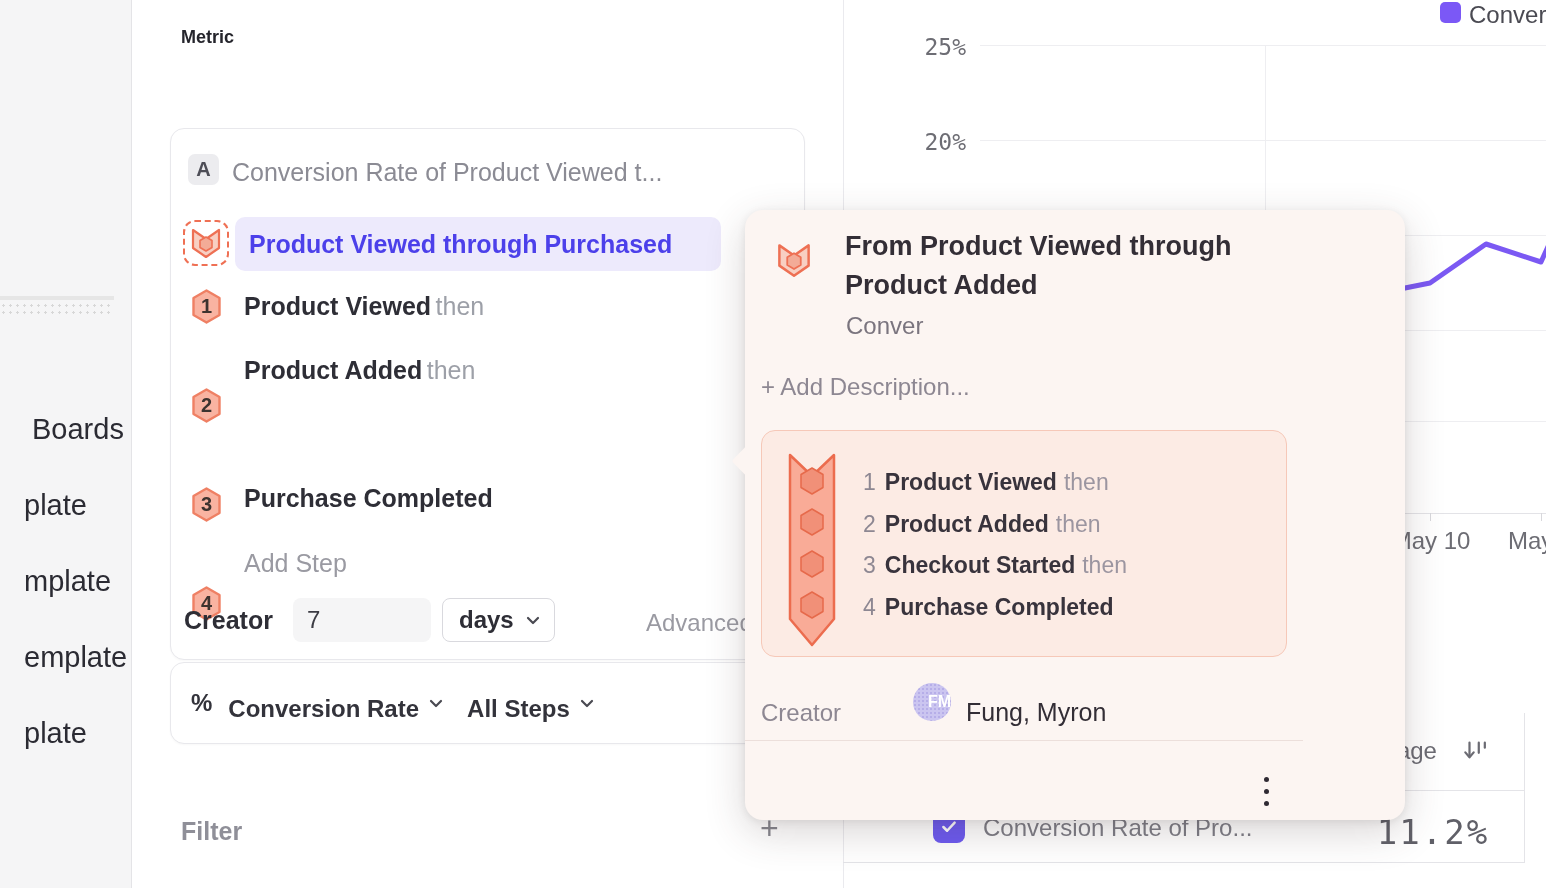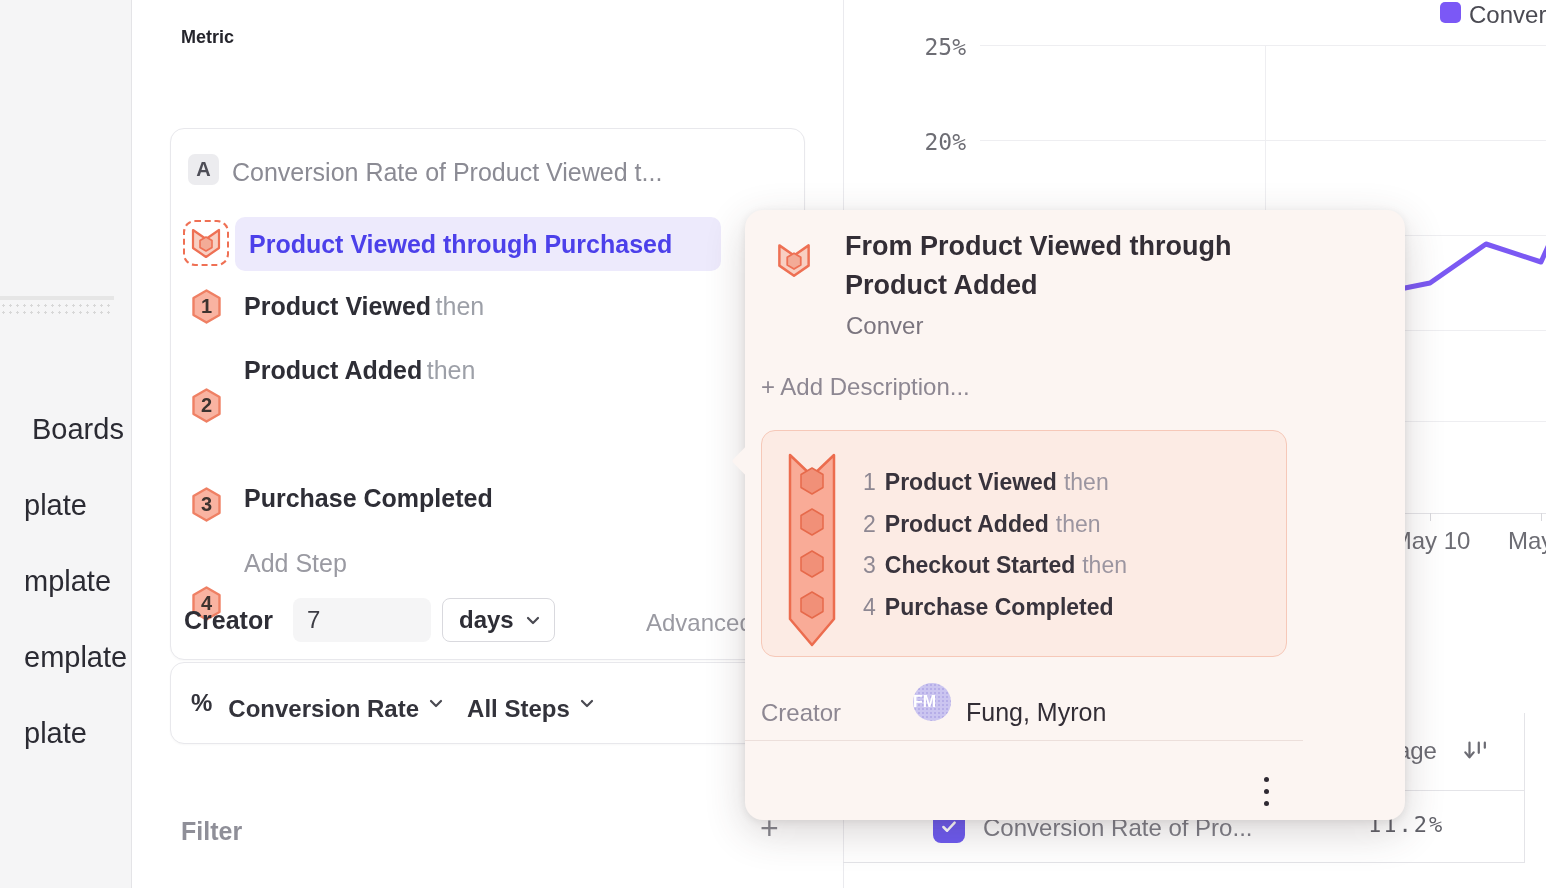--- a/index.html
+++ b/index.html
@@ -55,39 +55,39 @@
   .xtickmark{top:513px;width:1px;height:8px;background:#d8d8dc;}
   .xticklabel{top:527px;font-size:24px;color:#6d6d74;white-space:nowrap;}
   .legend-swatch{left:1440px;top:2px;width:21px;height:21px;border-radius:5px;background:#7b58f6;}
   .legend-label{left:1469px;top:1px;font-size:24px;color:#4a4a52;white-space:nowrap;}
 
   
   .tbl-border{background:#e4e4e8;}
   .avg-header{display:flex;align-items:center;gap:26px;font-size:24px;font-weight:500;color:#6b6b73;}
   .checkbox{width:32px;height:32px;background:#6c5af0;border-radius:8px;display:flex;align-items:center;justify-content:center;}
   .row-name{font-size:24px;color:#7d7d86;white-space:nowrap;}
-  .row-val{font-family:"DejaVu Sans Mono",monospace;font-size:22px;letter-spacing:2px;color:#606068;text-align:left;width:130px;}
+  .row-val{font-family:"DejaVu Sans Mono",monospace;font-size:34px;letter-spacing:2px;color:#606068;text-align:center;width:130px;}
 
   
   .popover{left:745px;top:210px;width:660px;height:610px;background:#fcf5f2;border-radius:18px;
            box-shadow:0 12px 40px rgba(70,50,50,.20),0 2px 8px rgba(0,0,0,.08);z-index:10;}
   .pop-arrow{left:-9px;top:240px;width:22px;height:22px;background:#fcf5f2;transform:rotate(45deg);border-radius:3px;}
   .pop-title{left:100px;top:17px;width:436px;font-size:27px;font-weight:700;color:#332e36;line-height:39px;}
   .pop-type{left:101px;top:102px;font-size:24px;color:#7a747e;}
   .pop-adddesc{left:16px;top:163px;font-size:24px;color:#8d8792;}
   .pop-funnelbox{left:16px;top:220px;width:526px;height:227px;background:#fcebe4;border:1.5px solid #f6c8b8;
                  border-radius:14px;box-sizing:border-box;}
   .pop-step{left:101px;height:28px;display:flex;align-items:center;white-space:nowrap;}
   .pop-step .n{font-size:23px;color:#8d8792;margin-right:9px;}
   .pop-step .nm{font-size:23px;font-weight:600;color:#38333c;}
   .pop-step .sf{font-size:23px;color:#9b95a0;margin-left:7px;}
   .creator-label{left:16px;top:489px;font-size:24px;color:#8d8792;}
   .avatar{left:168px;top:473px;width:38px;height:38px;border-radius:50%;background-color:#cbc5f0;
           background-image:radial-gradient(#b6aee8 1px, transparent 1.2px);background-size:4px 4px;
-          display:flex;align-items:center;justify-content:flex-start;font-size:16px;font-weight:700;color:#fff;}
+          display:flex;align-items:center;justify-content:flex-end;font-size:16px;font-weight:700;color:#fff;}
   .creator-name{left:221px;top:488px;font-size:25px;color:#332e36;}
   .pop-divider{left:0;top:530px;width:558px;height:1px;background:#ecdfdb;}
   .kebab{left:506px;top:560px;width:30px;height:42px;display:flex;flex-direction:column;align-items:center;
          justify-content:center;gap:7px;}
   .kebab i{width:5px;height:5px;border-radius:50%;background:#2f2a33;}
 </style>
 </head>
 <body>
 
 <div class="canvas">

